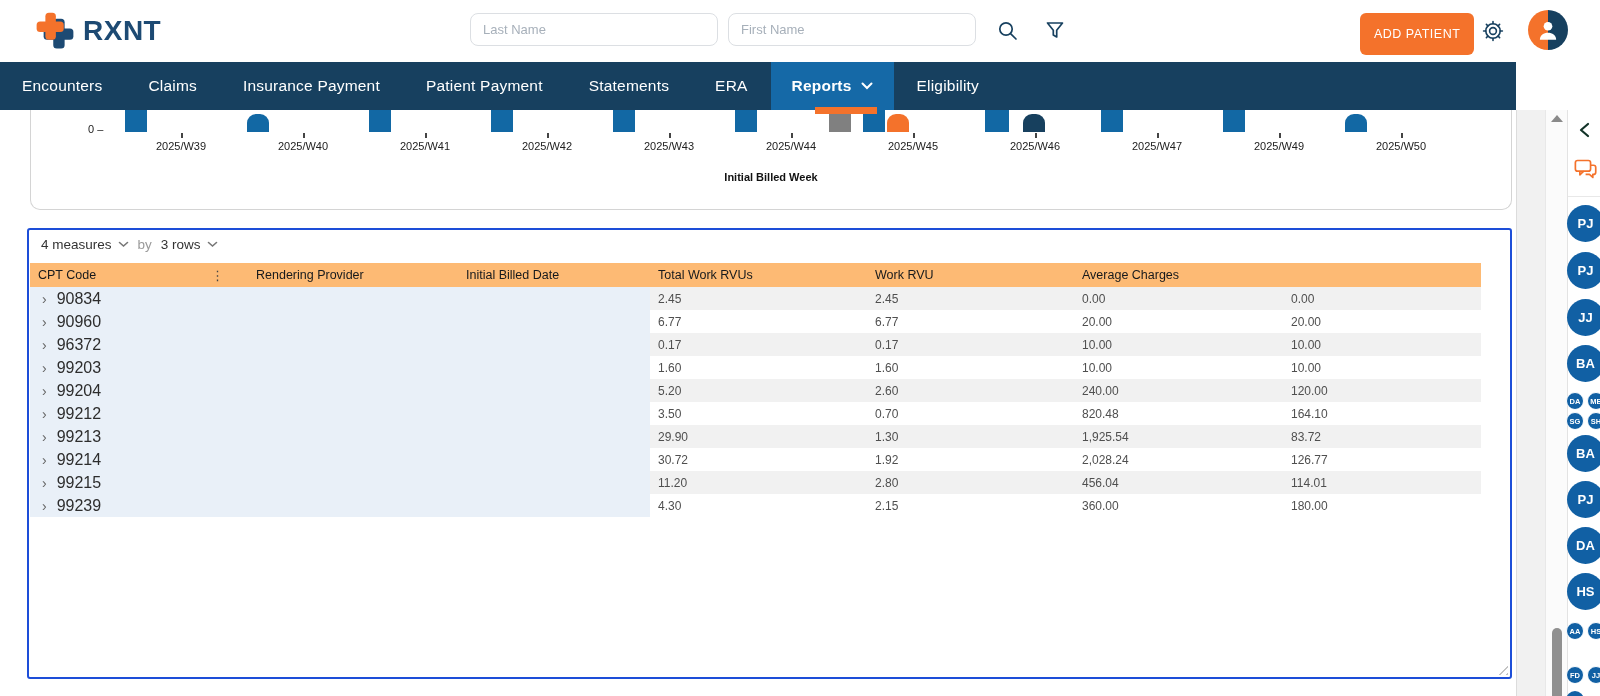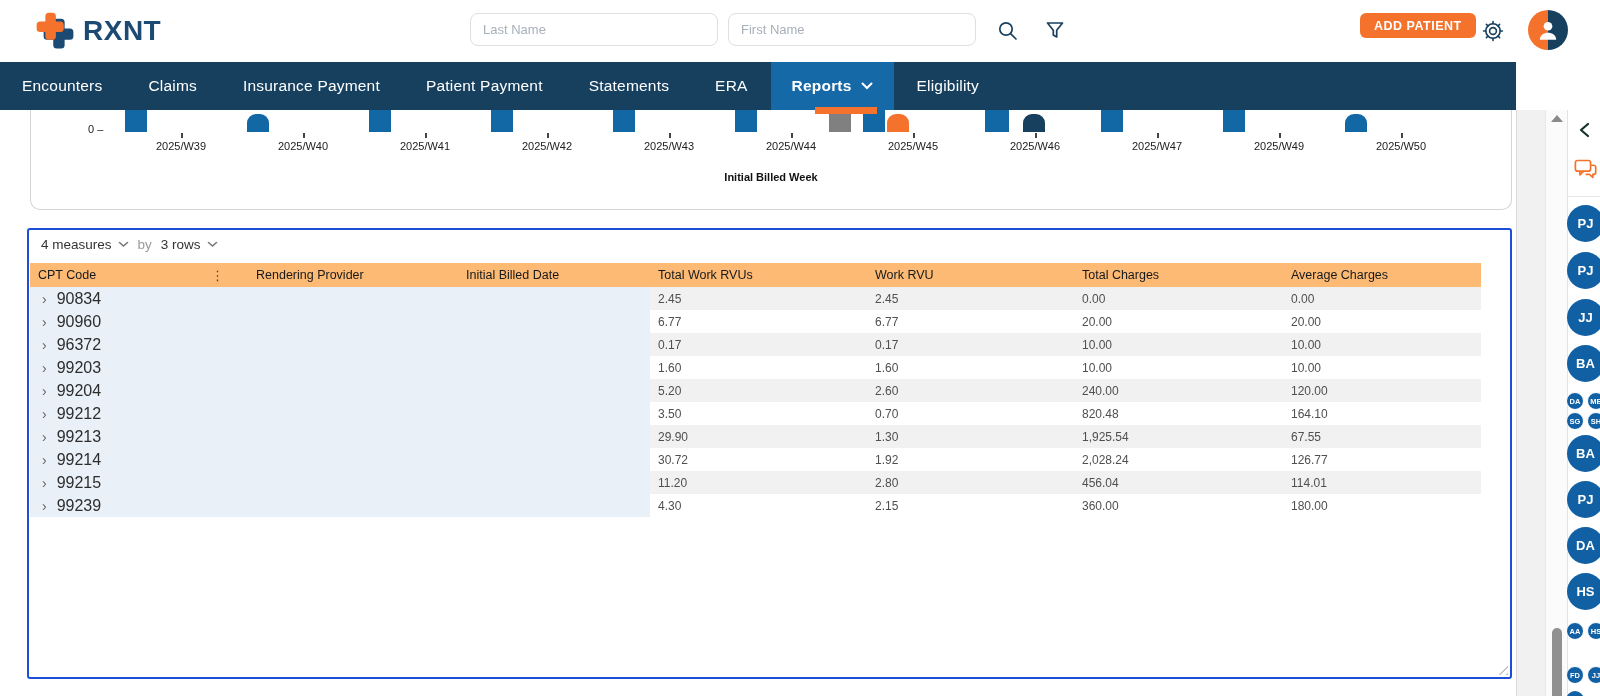--- a/index.html
+++ b/index.html
@@ -10,22 +10,22 @@
   .topbar{position:absolute;left:0;top:0;width:1600px;height:62px;background:#fff;}
   .brand{position:absolute;left:34px;top:10px;display:flex;align-items:center;gap:7px;}
   .brand-text{font-size:28px;font-weight:bold;color:#1d4a73;letter-spacing:.5px;}
   .inp{position:absolute;top:13px;height:33px;border:1px solid #dcdfe3;border-radius:8px;
        font-size:13px;color:#333;padding:0 12px;box-sizing:border-box;background:#fff;outline:none;
        font-family:"Liberation Sans",sans-serif;}
   .inp::placeholder{color:#a7b0ba;}
   .inp.last{left:470px;width:248px;} .inp.first{left:728px;width:248px;}
   .hicon{position:absolute;top:19px;width:24px;height:24px;cursor:pointer;}
   .hicon.search{left:996px;} .hicon.filter{left:1043px;} .hicon.gear{left:1481px;}
-  .add-btn{position:absolute;left:1360px;top:13px;height:25px;padding:0 14px;background:#f4722b;
-       color:#fff;border:none;border-radius:6px;font-size:12.5px;font-weight:bold;letter-spacing:.5px;
+  .add-btn{position:absolute;left:1360px;top:13px;height:42px;padding:0 14px;background:#f4722b;
+       color:#fff;border:none;border-radius:6px;font-size:12.5px;font-weight:normal;letter-spacing:.5px;
        cursor:pointer;font-family:"Liberation Sans",sans-serif;}
   .user-av{position:absolute;left:1528px;top:10px;width:40px;height:40px;border-radius:50%;
        background:linear-gradient(90deg,#f4722b 50%,#17405f 50%);display:flex;align-items:center;
        justify-content:center;cursor:pointer;overflow:hidden;}
 
   
   .navbar{position:absolute;left:0;top:62px;width:1516px;height:48px;background:#17405f;
        display:flex;align-items:stretch;padding-left:0;box-sizing:border-box;z-index:6;}
   .navbar{padding-left:0;}
   .nav-item{padding:0 23px;display:flex;align-items:center;color:#fff;font-size:15.5px;
@@ -235,23 +235,20 @@
         <div class="hcell">
           <span>Initial Billed Date</span>
         </div>
         <div class="hcell">
           <span>Total Work RVUs</span>
         </div>
         <div class="hcell">
           <span>Work RVU</span>
         </div>
         <div class="hcell">
-          <span>Total Charges</span>
-        </div>
-        <div class="hcell">
           <span>Average Charges</span>
         </div>
       </div>
     <div>
         <div class="t-row grid7" style="top: 57px;">
           <div class="cell blue">
             <span class="expander">›</span>
             <span class="cpt">90834</span>
           </div>
           <div class="cell blue"></div>
@@ -379,21 +376,21 @@
           <div class="cell gray">
             <span>29.90</span>
           </div>
           <div class="cell gray">
             <span>1.30</span>
           </div>
           <div class="cell gray">
             <span>1,925.54</span>
           </div>
           <div class="cell gray">
-            <span>67.55</span>
+            <span>83.72</span>
           </div>
         </div>
         <div class="t-row grid7" style="top: 218px;">
           <div class="cell blue">
             <span class="expander">›</span>
             <span class="cpt">99214</span>
           </div>
           <div class="cell blue"></div>
           <div class="cell blue"></div>
           <div class="cell">

